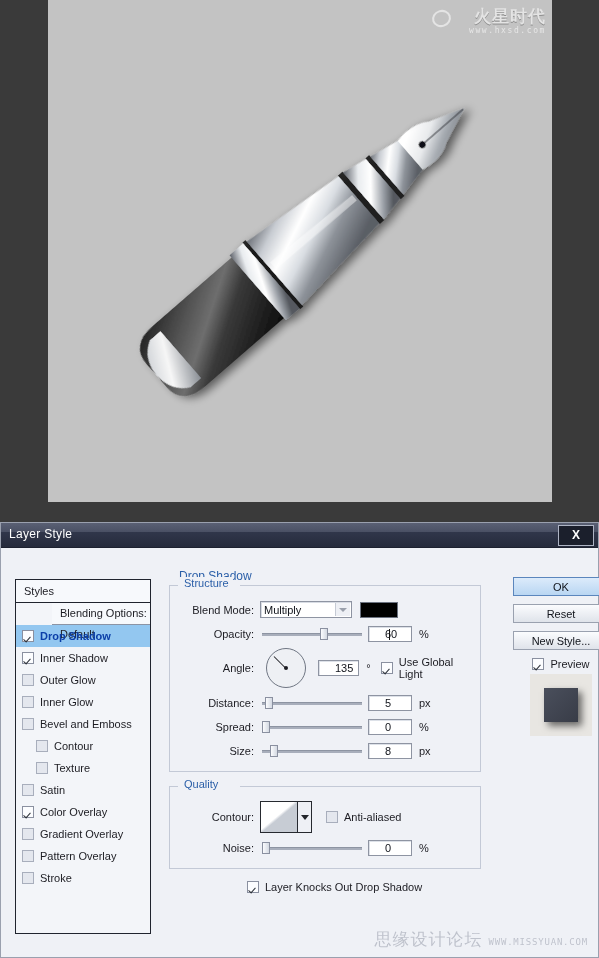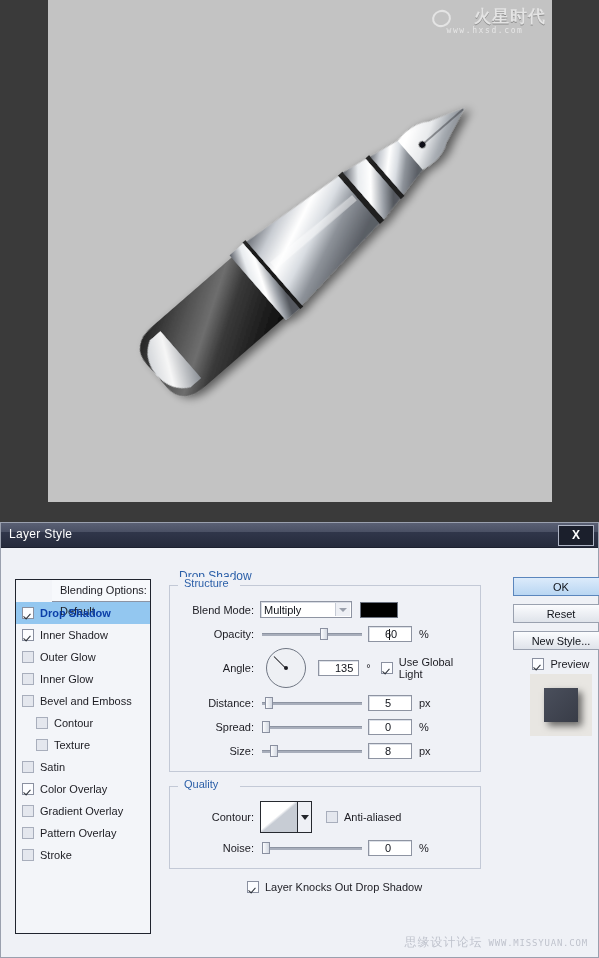--- a/index.html
+++ b/index.html
@@ -20,21 +20,21 @@
     position:absolute;right:6px;top:8px;width:122px;height:34px;
     opacity:.75;
   }
   .wm-top .wm-cn{
     font-family:"DejaVu Sans", sans-serif;font-size:17px;font-weight:bold;
     color:#efefef;letter-spacing:1px;text-align:right;line-height:17px;
     text-shadow:0 1px 0 #777;
   }
   .wm-top .wm-url{
     font-family:"DejaVu Sans Mono", monospace;font-size:8px;color:#f2f2f2;
-    letter-spacing:1.6px;text-align:center;line-height:11px;
+    letter-spacing:1.6px;text-align:right;line-height:11px;
   }
   .wm-top .wm-ring{
     position:absolute;left:8px;top:2px;width:15px;height:13px;
     border:2px solid #efefef;border-radius:50%;
     transform:rotate(-18deg);
   }
 
   
   .pen{position:absolute;left:0;top:0;width:504px;height:502px;}
 
@@ -220,21 +220,21 @@
   .thumbbox .sq{
     width:34px;height:34px;background:linear-gradient(135deg,#4a4f5c,#383c47);
     box-shadow:4px 4px 7px rgba(0,0,0,.55);
   }
 
   .wm-bottom{
     position:absolute;right:10px;bottom:6px;
     display:flex;align-items:baseline;opacity:.5;
   }
   .wm-bottom .cn{
-    font-family:"DejaVu Sans", sans-serif;font-size:12px;color:#8f94a3;letter-spacing:1px;
+    font-family:"DejaVu Sans", sans-serif;font-size:17px;color:#8f94a3;letter-spacing:1px;
   }
   .wm-bottom .en{
     font-family:"DejaVu Sans Mono", monospace;font-size:9px;color:#8f94a3;
     letter-spacing:.8px;margin-left:6px;
   }
 </style>
 </head>
 <body>
 
 <div class="root">
@@ -327,20 +327,21 @@
   <div class="dialog">
 
     <div class="titlebar">
       <div class="title-text">Layer Style</div>
       <div class="close-btn">X</div>
     </div>
 
     <div class="body">
 
       <div class="styles-panel">
+        <div class="styles-head">Styles</div>
         <div class="styles-sub">Blending Options: Default</div>
 
         <div class="style-row sel">
           <span class="cbx on"></span>
           <span>Drop Shadow</span>
         </div>
         <div class="style-row">
           <span class="cbx on"></span>
           <span>Inner Shadow</span>
         </div>

